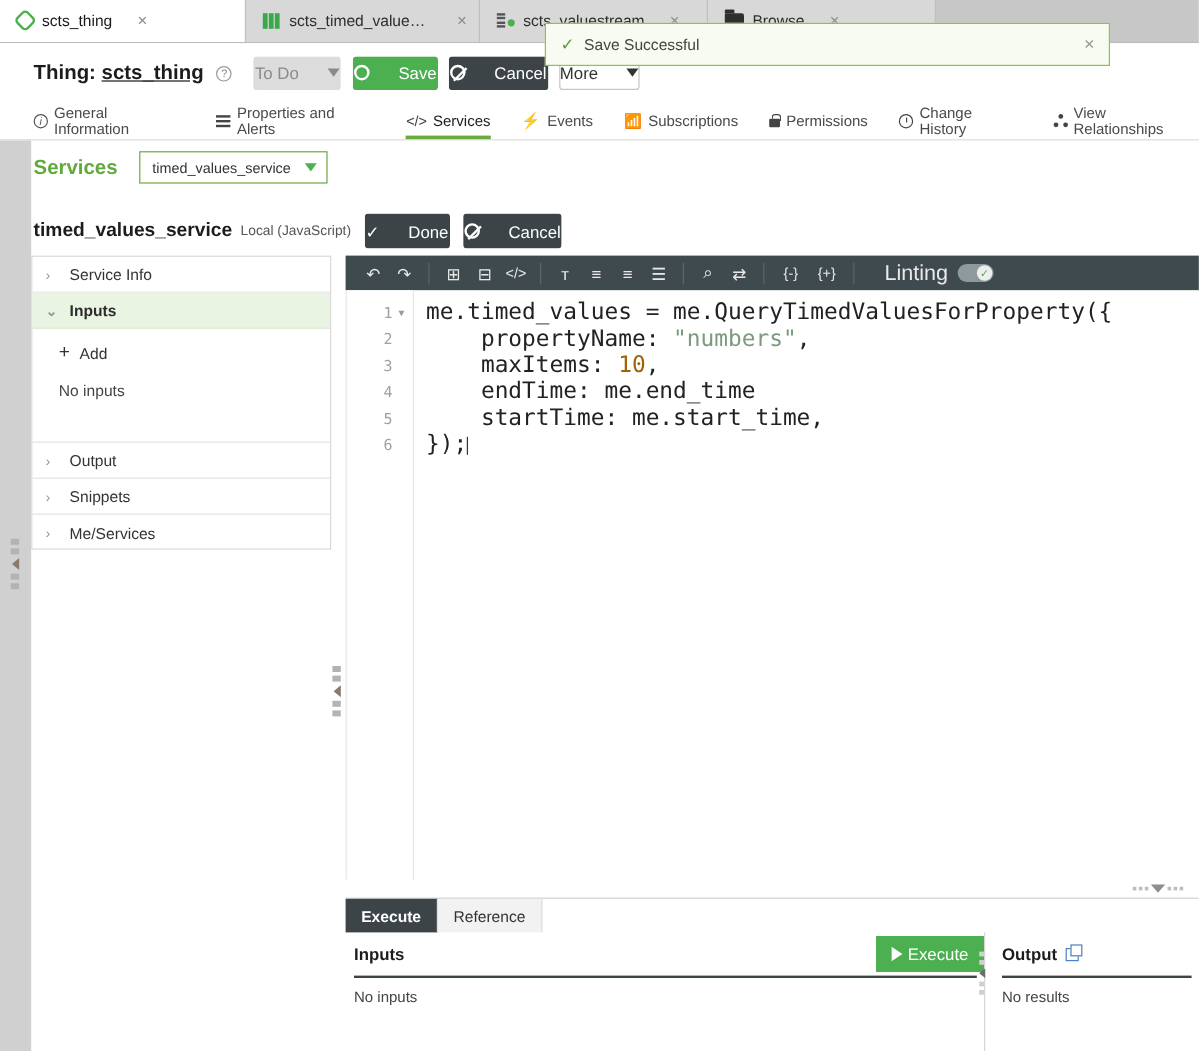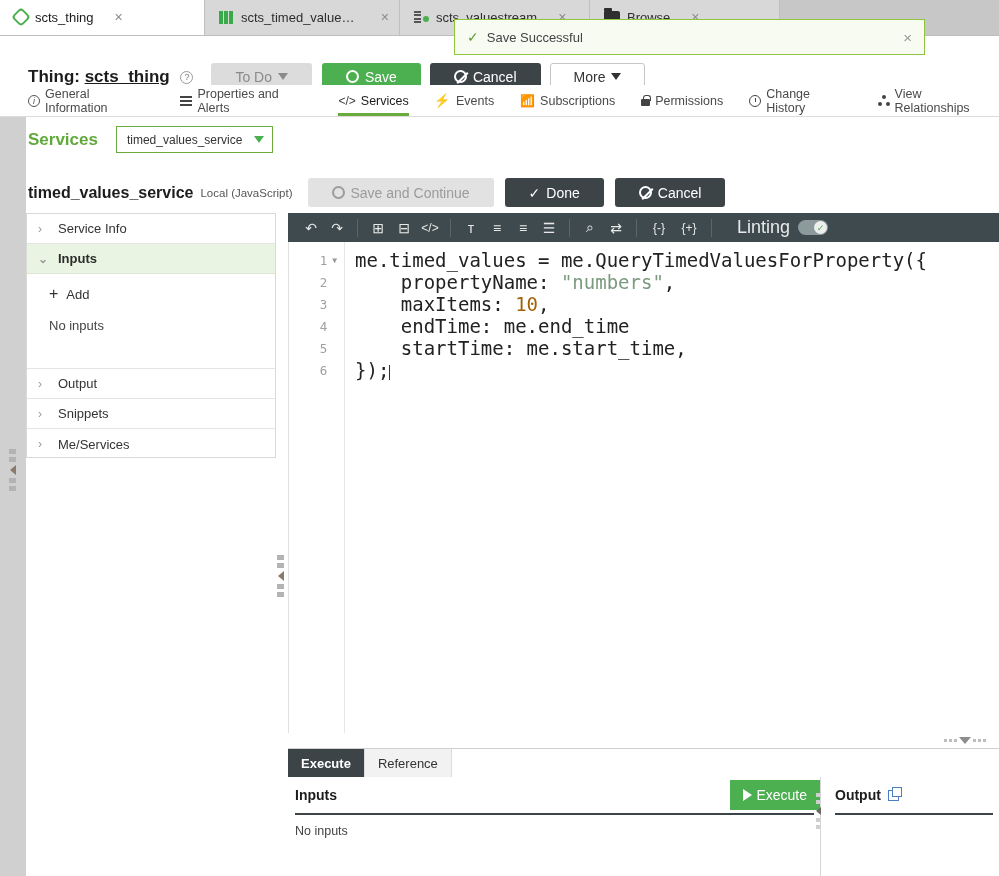--- a/index.html
+++ b/index.html
@@ -68,31 +68,31 @@
     background: #f7fbf2; border: 1px solid #8cc63f;
     display: flex; align-items: center; padding: 0 12px;
     z-index: 60;
     font-size: 13px; color: #444;
   }
   #toast .chk { color: #5a9c2f; font-size: 14px; margin-right: 8px; }
   #toast .x { margin-left: auto; color: #999; font-size: 15px; }
 
   
   #entityheader {
-    position: absolute; top: 52px; left: 0; width: 999px; height: 49px;
+    position: absolute; top: 36px; left: 0; width: 999px; height: 49px;
     background: #ffffff; display: flex; align-items: center; padding-left: 28px;
   }
   #thingtitle { font-size: 17px; font-weight: bold; color: #1c1c1c; }
   #thingtitle .tname { text-decoration: underline; }
   .helpq { display: inline-block; width: 13px; height: 13px; border: 1px solid #9a9a9a;
            border-radius: 50%; color: #7c7c7c; font-size: 9px; line-height: 11px;
            text-align: center; margin-left: 6px; font-weight: normal; position: relative; top: -2px; }
 
-  .btn { height: 28px; display: inline-flex; align-items: center; gap: 6px;
-         padding: 0 23px; font-size: 14px; border-radius: 3px; border: 1px solid transparent; }
+  .btn { height: 28px; display: inline-flex; align-items: center; gap: 24px;
+         padding: 0 0; font-size: 14px; border-radius: 3px; border: 1px solid transparent; }
   .btn-todo { background: #dcdcdc; color: #8a8a8a; margin-left: 18px; }
   .btn-save { background: #4caf50; color: #fff; margin-left: 10px; font-weight: normal; }
   .btn-cancel { background: #3c4448; color: #fff; margin-left: 9px; }
   .btn-more { background: #fff; color: #333; border: 1px solid #c6c6c6; margin-left: 9px; }
   .caret { width: 0; height: 0; border-left: 5px solid transparent; border-right: 5px solid transparent; border-top: 7px solid currentColor; }
   .ic-circ { width: 13px; height: 13px; border: 2px solid currentColor; border-radius: 50%; flex: none; }
   .ic-ban { width: 13px; height: 13px; border: 2px solid currentColor; border-radius: 50%; flex: none; position: relative; }
   .ic-ban:after { content:""; position:absolute; left:-1px; top:4.5px; width:15px; height:2px; background: currentColor; transform: rotate(-45deg); }
   .ic-check { font-size: 14px; }
 
@@ -350,24 +350,20 @@
   <div id="svcselect">
     <span>timed_values_service</span>
     <span class="caret"></span>
   </div>
 </div>
 
 <div id="svcnamerow">
   <span id="svcname">timed_values_service</span>
   <span id="svclocal">Local (JavaScript)</span>
 
-  <div class="btn btn-savecont">
-    <span class="ic-circ"></span>
-    <span>Save and Continue</span>
-  </div>
   <div class="btn btn-done">
     <span class="ic-check">✓</span>
     <span>Done</span>
   </div>
   <div class="btn btn-cancel2">
     <span class="ic-ban"></span>
     <span>Cancel</span>
   </div>
 </div>
 
@@ -523,15 +519,16 @@
           <i></i>
         <span class="leftArrowTiny"></span>
         <i></i>
           <i></i>
       </div>
       <div class="paneHeadRow" style="padding-left:14px;">
         <span class="paneTitle">Output</span>
         <span class="ic-popout"></span>
       </div>
       <div class="paneRule" style="margin-left:14px;"></div>
+      <div class="paneNote" style="padding-left:14px;">No results</div>
     </div>
   </div>
 </div>
 
 </body></html>

